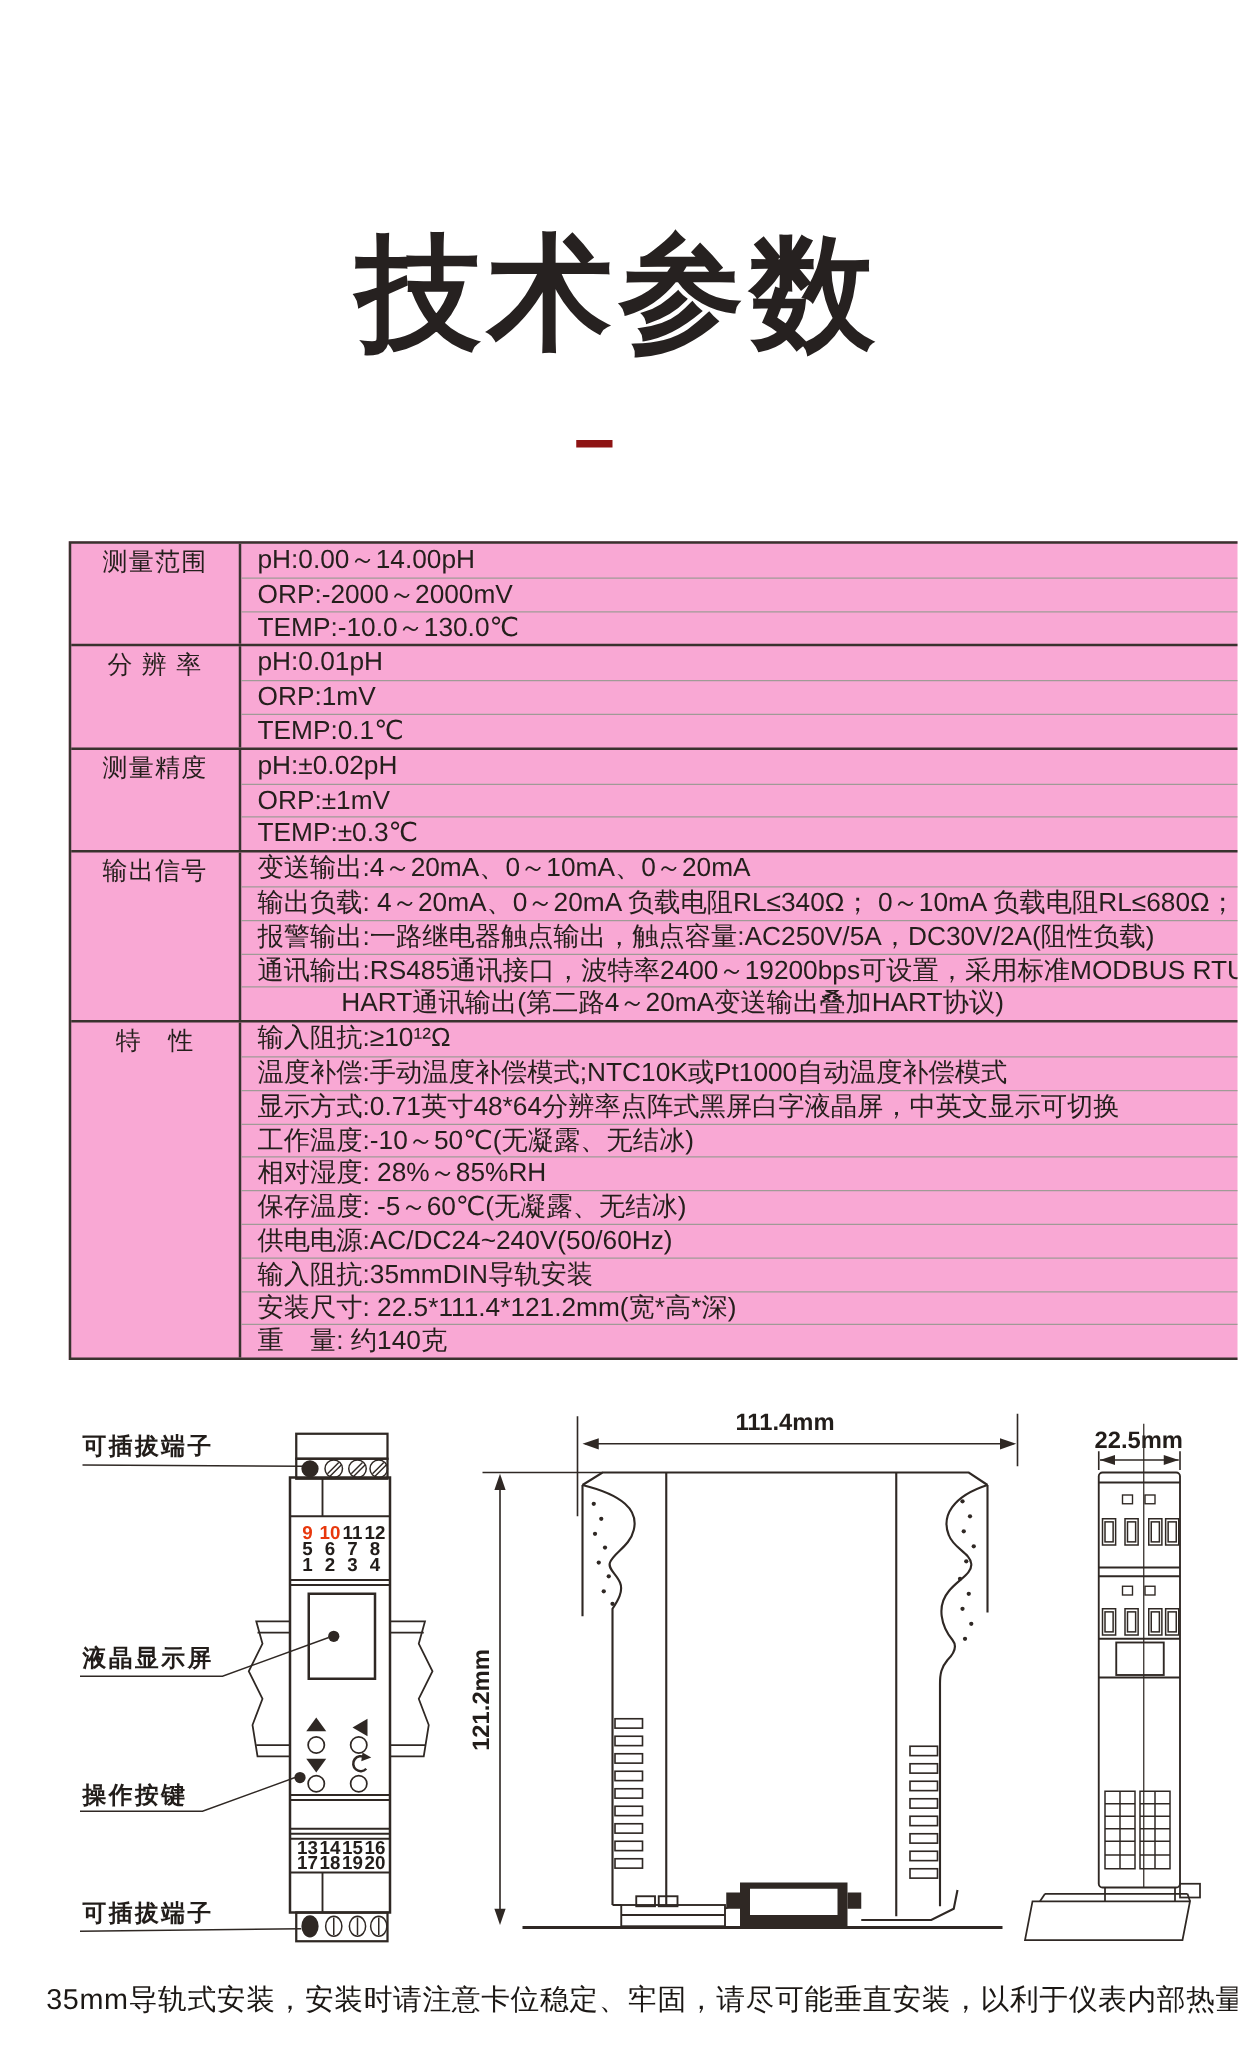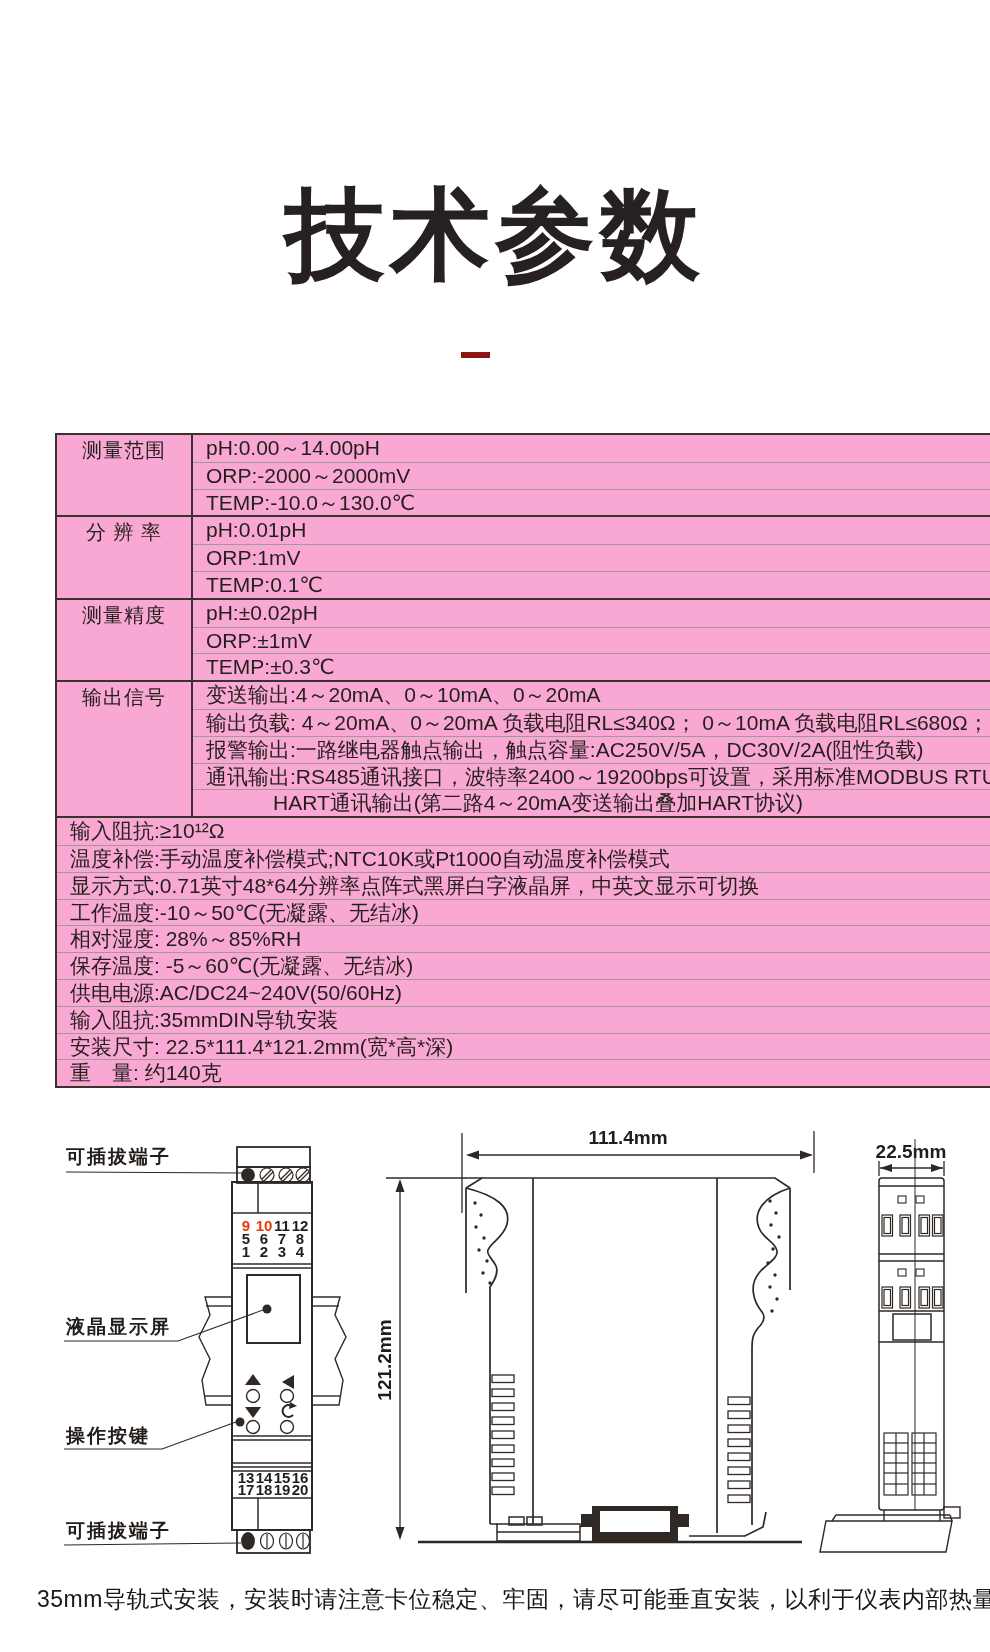--- a/index.html
+++ b/index.html
@@ -77,20 +77,21 @@
       <div class="rows">
         <div class="row">变送输出:4～20mA、0～10mA、0～20mA</div>
         <div class="row">输出负载: 4～20mA、0～20mA 负载电阻RL≤340Ω； 0～10mA 负载电阻RL≤680Ω；</div>
         <div class="row">报警输出:一路继电器触点输出，触点容量:AC250V/5A，DC30V/2A(阻性负载)</div>
         <div class="row">通讯输出:RS485通讯接口，波特率2400～19200bps可设置，采用标准MODBUS RTU通讯协议</div>
         <div class="row indent">HART通讯输出(第二路4～20mA变送输出叠加HART协议)</div>
       </div>
     </div>
 
     <div class="group">
+      <div class="glabel">特　性</div>
       <div class="rows">
         <div class="row">输入阻抗:≥10¹²Ω</div>
         <div class="row">温度补偿:手动温度补偿模式;NTC10K或Pt1000自动温度补偿模式</div>
         <div class="row">显示方式:0.71英寸48*64分辨率点阵式黑屏白字液晶屏，中英文显示可切换</div>
         <div class="row">工作温度:-10～50℃(无凝露、无结冰)</div>
         <div class="row">相对湿度: 28%～85%RH</div>
         <div class="row">保存温度: -5～60℃(无凝露、无结冰)</div>
         <div class="row">供电电源:AC/DC24~240V(50/60Hz)</div>
         <div class="row">输入阻抗:35mmDIN导轨安装</div>
         <div class="row">安装尺寸: 22.5*111.4*121.2mm(宽*高*深)</div>

